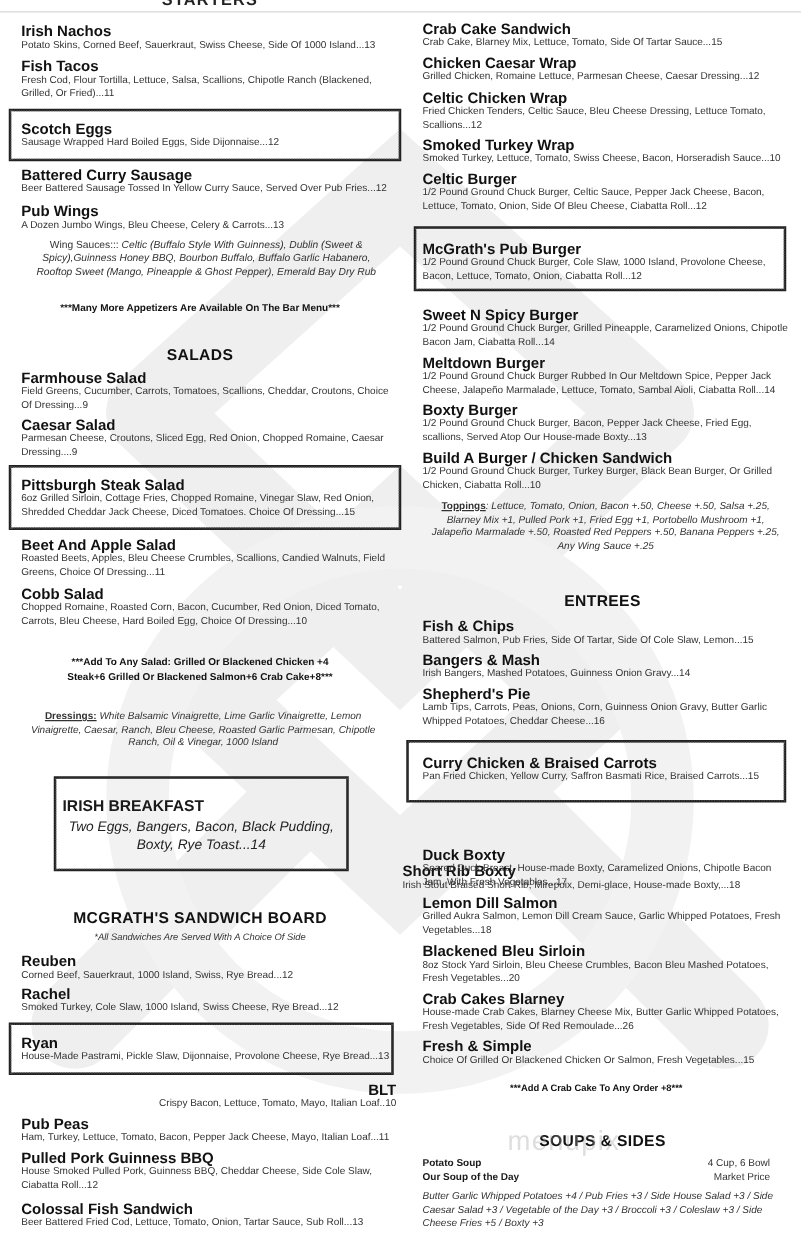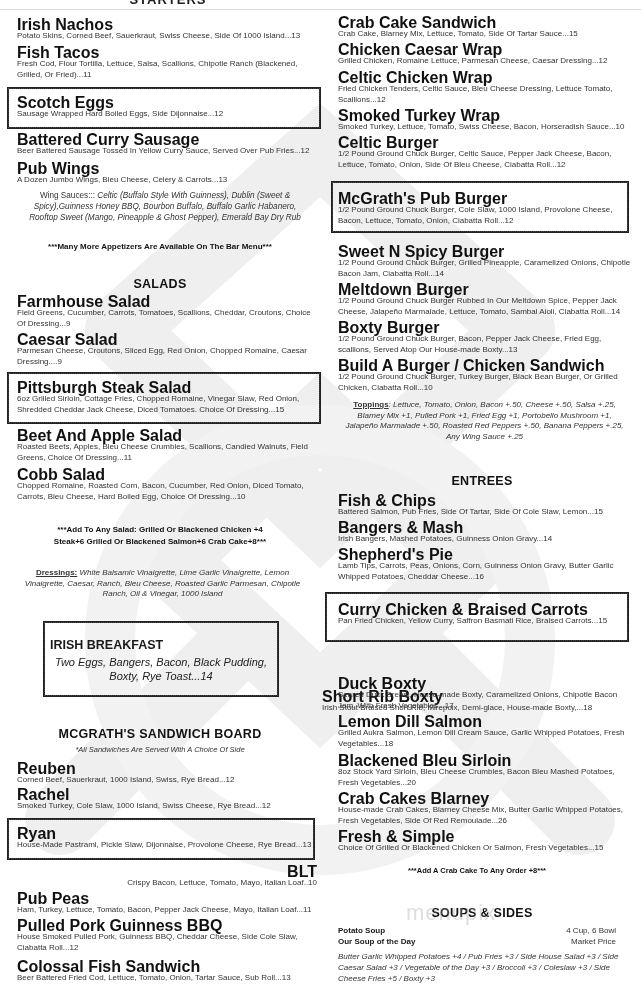--- a/index.html
+++ b/index.html
@@ -6,21 +6,21 @@
   html, body { width: 641px; height: 1000px; overflow: hidden; background: #ffffff; }
   body { position: relative; font-family: "Liberation Sans", sans-serif; color: #1a1a1a; }
   .watermark { position: absolute; inset: 0; z-index: 0; pointer-events: none; }
   .page { position: relative; z-index: 1; width: 641px; height: 1000px; }
   .topline { position: absolute; left: 0; right: 0; top: 9px; height: 1px; background: #d8d8d8; }
   .cutoff-title { position: absolute; left: 128px; top: -6px; width: 80px; text-align: center; font-weight: bold; font-size: 13px; letter-spacing: 1px; color: #222; overflow: hidden; height: 12px; line-height: 12px; }
   .col { position: absolute; top: 0; }
   .col-left { left: 0; width: 322px; }
   .col-right { left: 322px; width: 319px; }
   .abs { position: absolute; }
-  .item-name { font-weight: bold; font-size: 16px; line-height: 12px; color: #111; }
+  .item-name { font-weight: bold; font-size: 12px; line-height: 12px; color: #111; }
   .item-desc { font-size: 8px; line-height: 10.5px; color: #333; }
   .boxed { position: absolute; border: 2px dashed #222; border-style: solid; outline: 1px dotted #444; outline-offset: -2px; }
   .section-title { font-weight: bold; font-size: 12.5px; text-align: center; color: #111; letter-spacing: 0.3px; }
   .note-center { font-size: 8px; line-height: 10.5px; text-align: center; font-style: italic; color: #333; }
   .bold-note { font-weight: bold; font-size: 8px; text-align: center; color: #111; }
   .u { text-decoration: underline; font-style: normal; font-weight: bold; }
   .breakfast-title { font-weight: bold; font-size: 12.5px; text-align: left; }
   .breakfast-desc { font-style: italic; font-size: 11px; line-height: 14px; text-align: center; color: #222; }
   .soup-row { display: flex; justify-content: space-between; font-weight: bold; font-size: 8px; line-height: 11px; }
   .soup-price { font-weight: normal; font-size: 8px; color: #333; }

